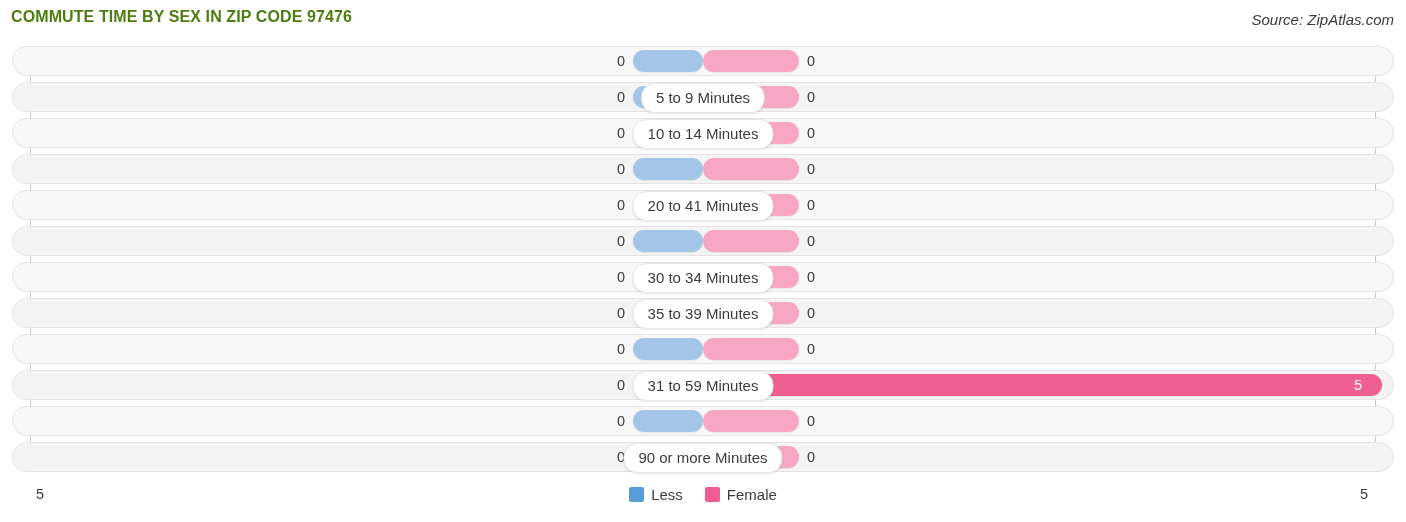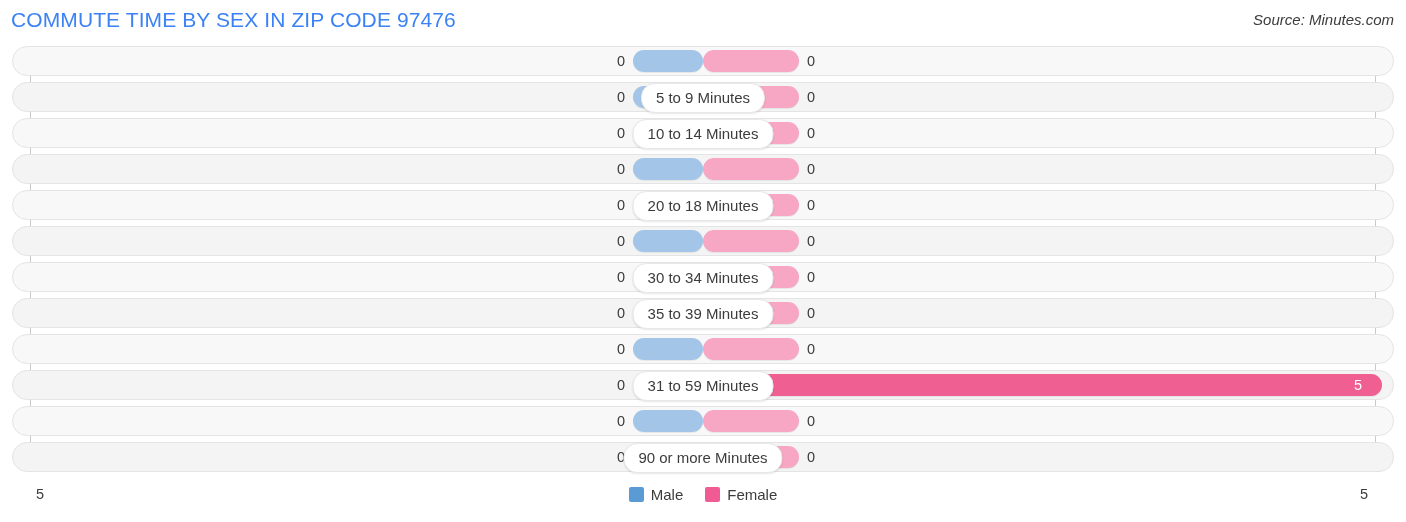--- a/index.html
+++ b/index.html
@@ -18,24 +18,24 @@
 
   
   .header {
     position: relative;
     height: 42px;
   }
   .chart-title {
     position: absolute;
     left: 11px;
     top: 8px;
-    font-size: 21px;
-    font-weight: 400;
+    font-size: 16px;
+    font-weight: 700;
     letter-spacing: 0.1px;
-    color: #3b82f6;
+    color: #4d7c0f;
     white-space: nowrap;
   }
   .source {
     position: absolute;
     right: 12px;
     top: 11px;
     font-size: 15px;
     font-style: italic;
     color: #3c3c3c;
     white-space: nowrap;
@@ -199,21 +199,21 @@
     display: inline-block;
   }
   .swatch-male   { background: #5b9bd5; }
   .swatch-female { background: #ef5b92; }
 </style>
 </head>
 <body>
 
 <div class="header">
   <div class="chart-title">COMMUTE TIME BY SEX IN ZIP CODE 97476</div>
-  <div class="source">Source: Minutes.com</div>
+  <div class="source">Source: ZipAtlas.com</div>
 </div>
 
 <div class="plot">
   <div class="gridline left"></div>
   <div class="gridline right"></div>
   <div class="rows" id="rows">
       <div class="row">
         <div class="track"></div>
         <div class="bar-male" style="width: 70px;"></div>
         <div class="bar-female" style="width: 96px;"></div>
@@ -242,21 +242,21 @@
         <div class="bar-female" style="width: 96px;"></div>
         <div class="val val-male" style="margin-right: 70px;">0</div>
         <div class="val val-female" style="margin-left: 96px;">0</div>
       </div>
       <div class="row">
         <div class="track"></div>
         <div class="bar-male" style="width: 70px;"></div>
         <div class="bar-female" style="width: 96px;"></div>
         <div class="val val-male" style="margin-right: 70px;">0</div>
         <div class="val val-female" style="margin-left: 96px;">0</div>
-        <div class="cat-pill">20 to 18 Minutes</div>
+        <div class="cat-pill">20 to 41 Minutes</div>
       </div>
       <div class="row">
         <div class="track"></div>
         <div class="bar-male" style="width: 70px;"></div>
         <div class="bar-female" style="width: 96px;"></div>
         <div class="val val-male" style="margin-right: 70px;">0</div>
         <div class="val val-female" style="margin-left: 96px;">0</div>
       </div>
       <div class="row">
         <div class="track"></div>
@@ -306,20 +306,20 @@
       </div>
     </div>
 </div>
 
 <div class="footer">
   <div class="axis-label left">5</div>
   <div class="axis-label right">5</div>
   <div class="legend">
     <div class="legend-item">
       <span class="swatch swatch-male"></span>
-      <span>Male</span>
+      <span>Less</span>
     </div>
     <div class="legend-item">
       <span class="swatch swatch-female"></span>
       <span>Female</span>
     </div>
   </div>
 </div>
 
 </body></html>

